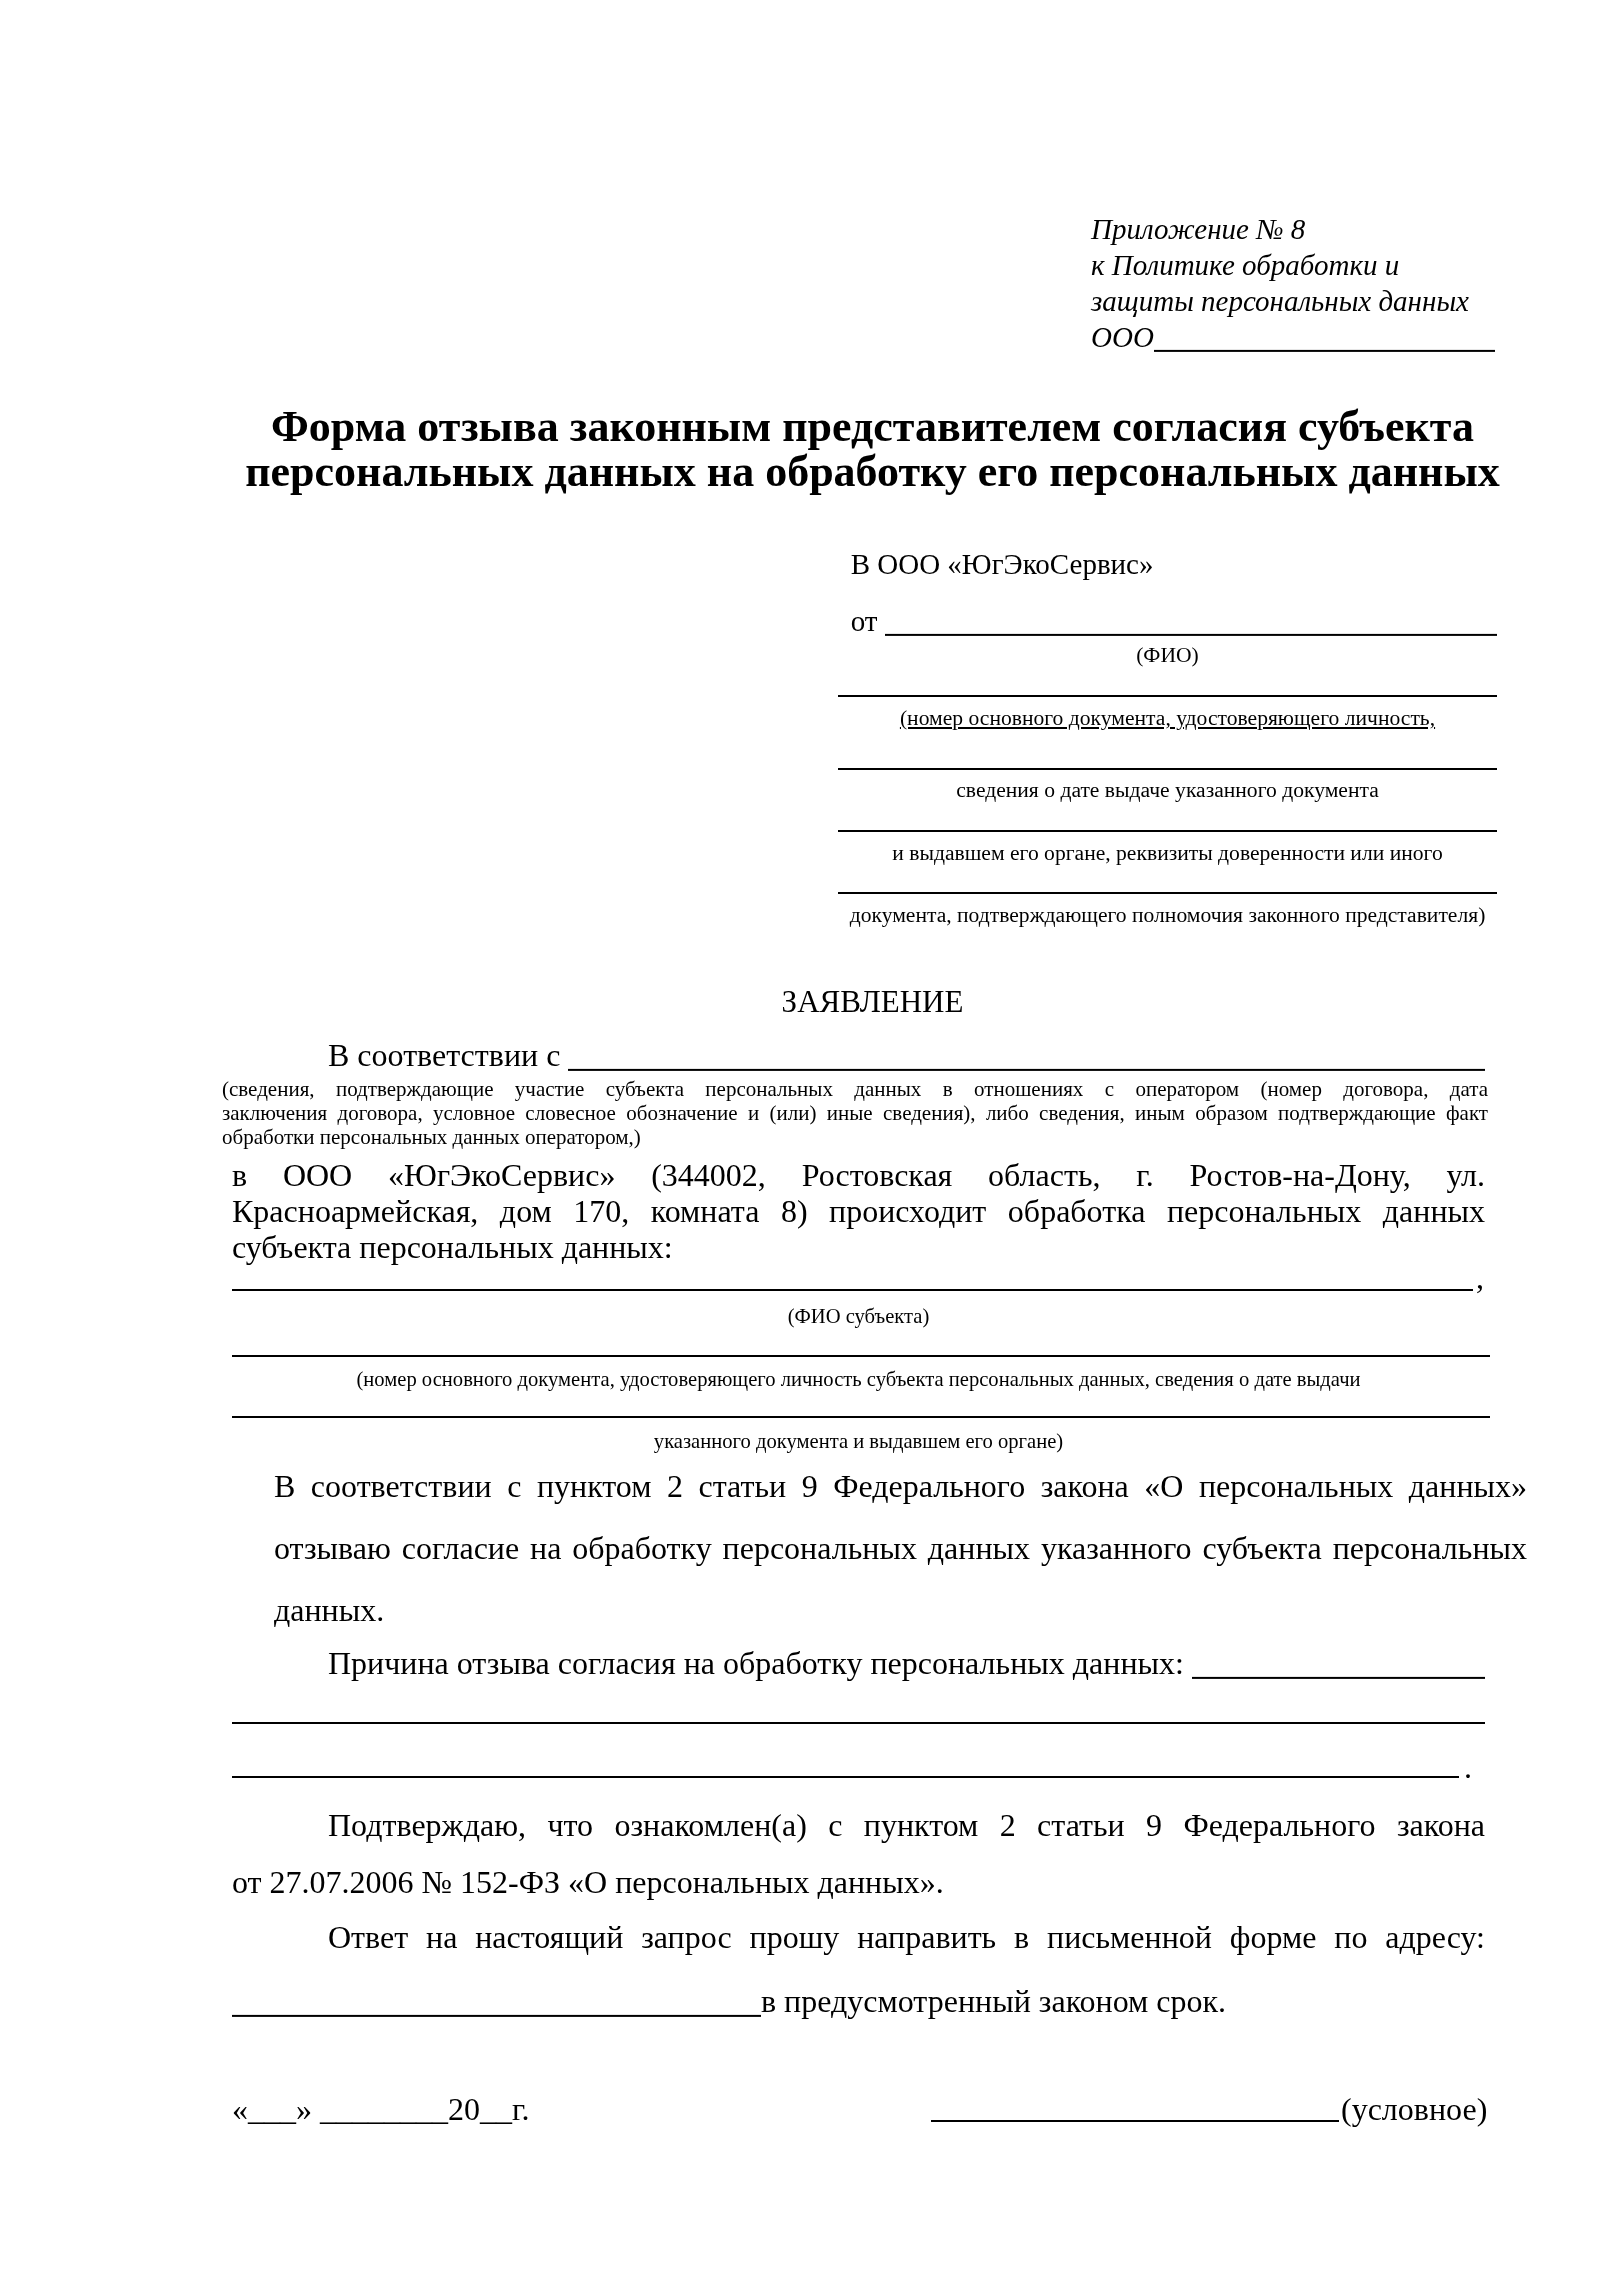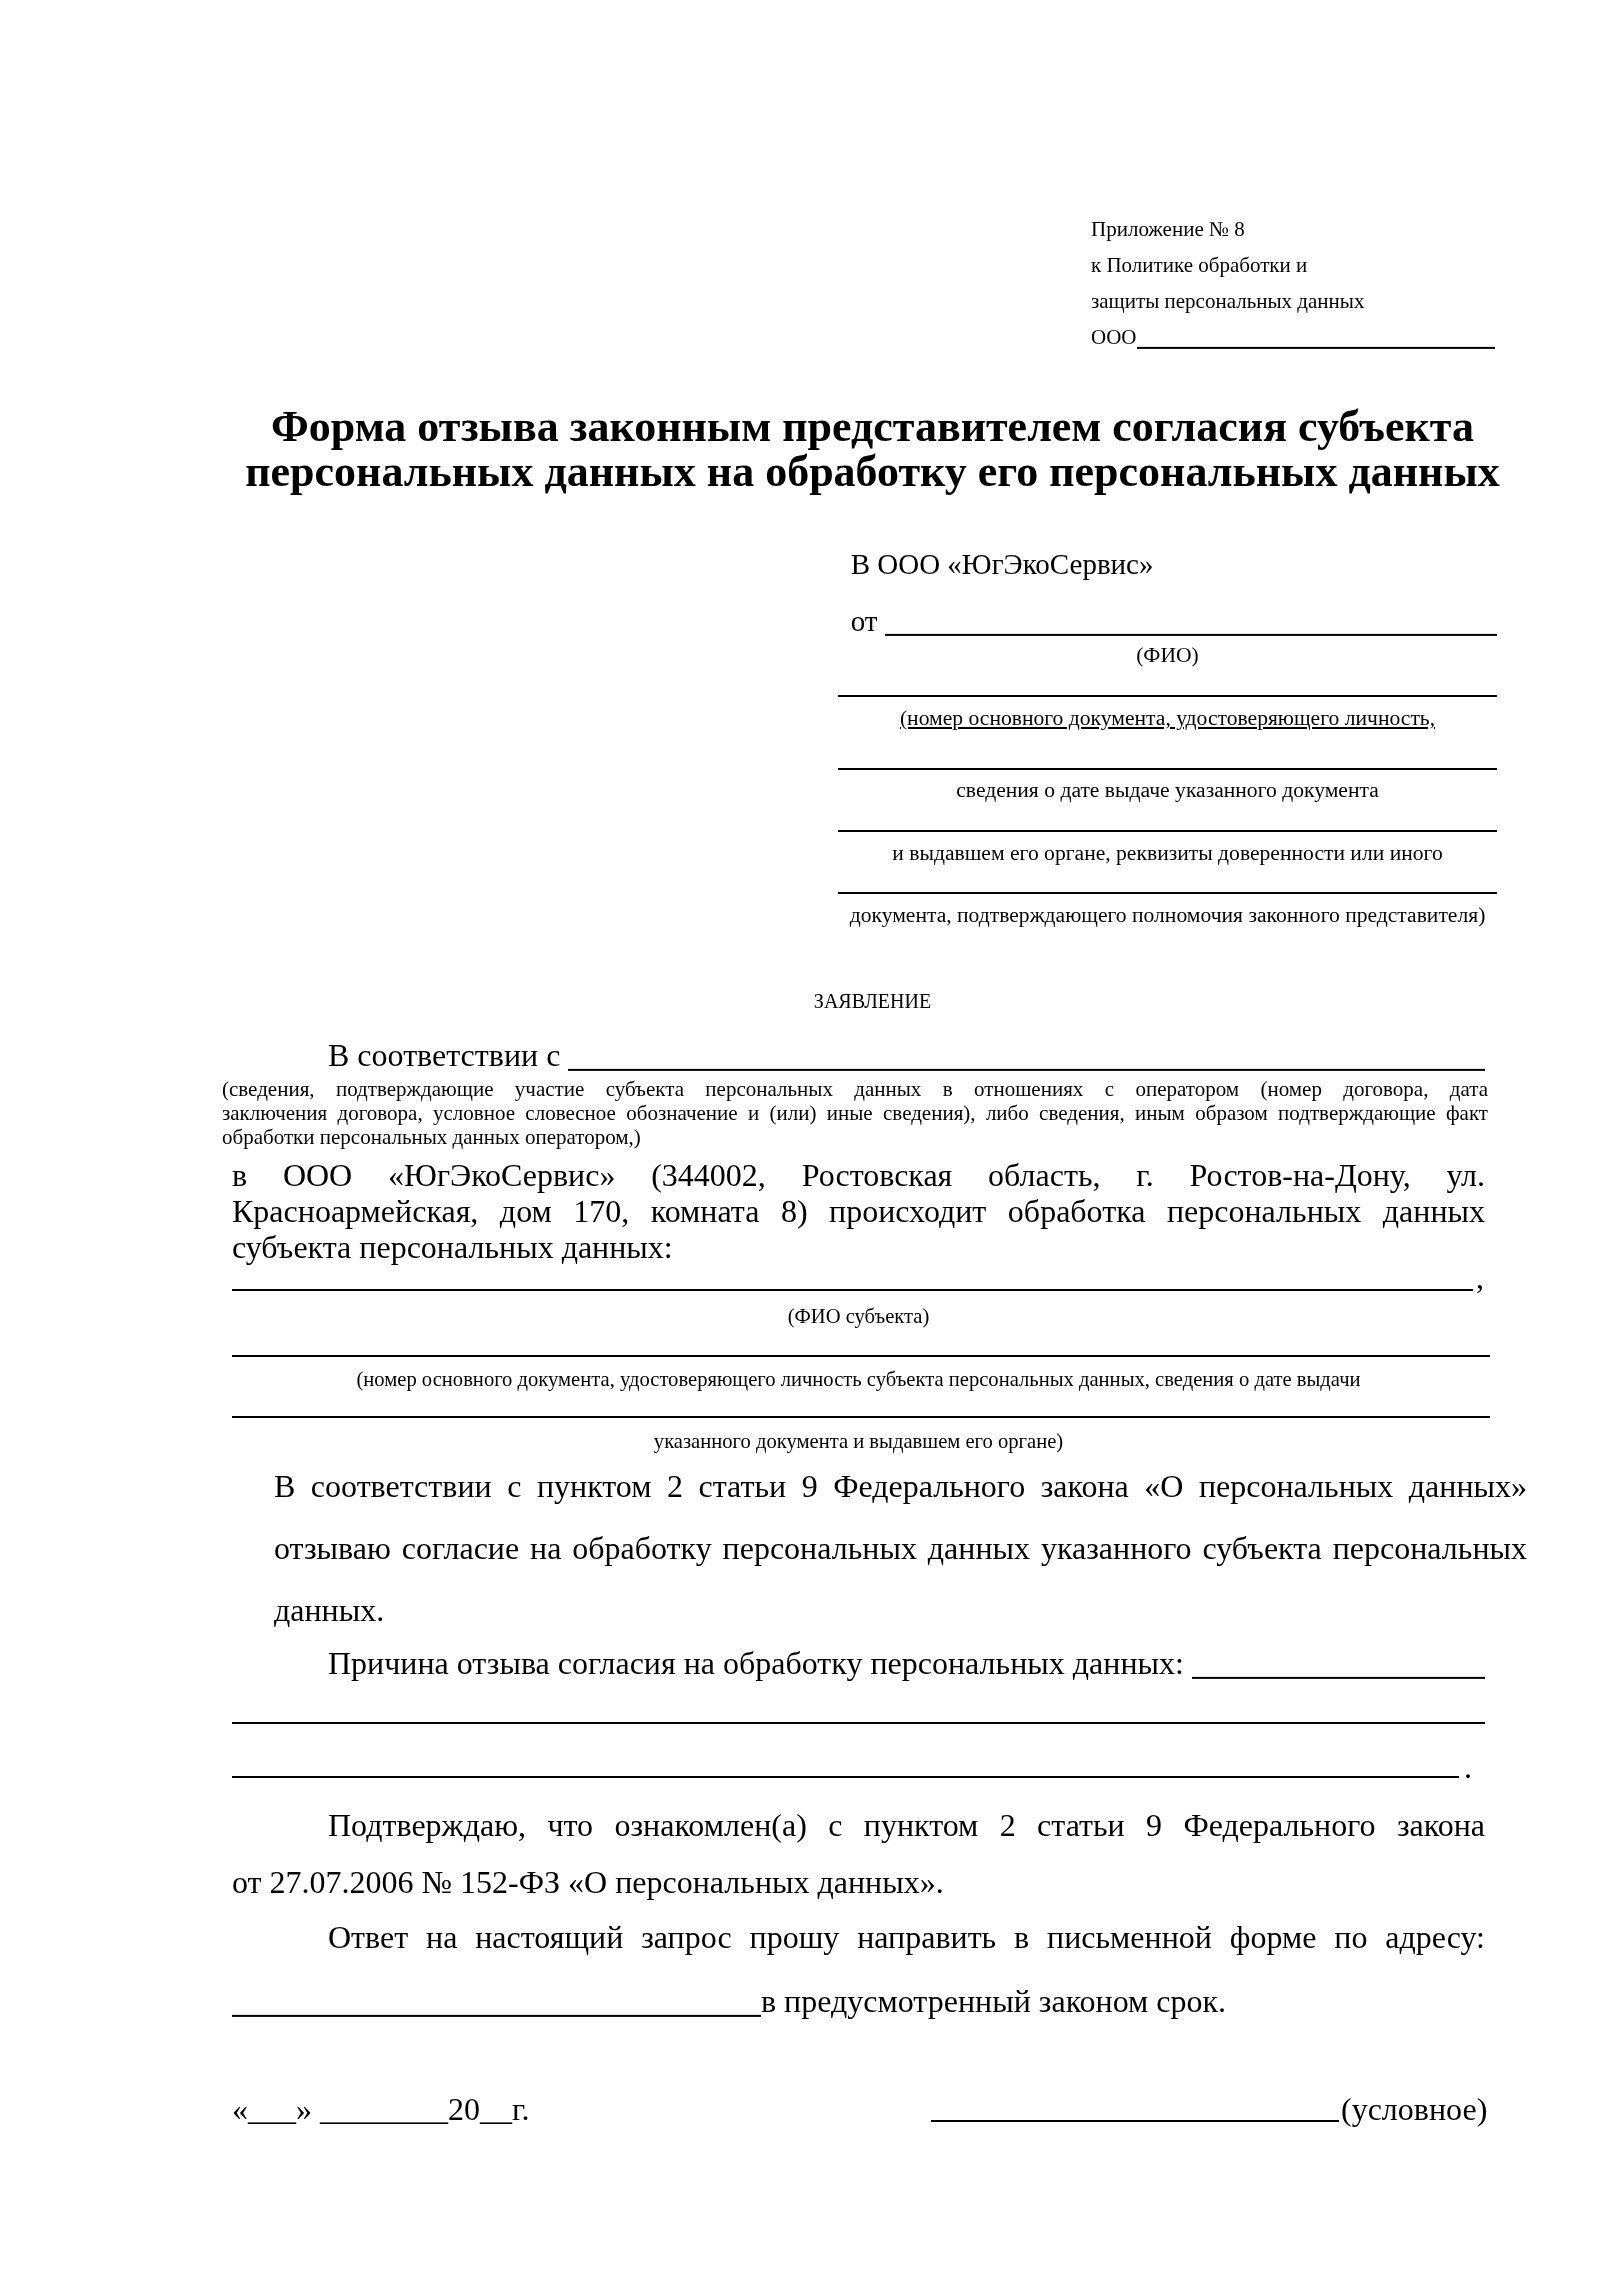--- a/index.html
+++ b/index.html
@@ -17,24 +17,24 @@
   .hr { position:absolute; height:0; border-bottom:2.9px solid #000; }
   .hr.thin { border-bottom-width:2px; }
   .row { display:flex; align-items:baseline; }
   .blank { flex:1 1 auto; height:0; border-bottom:2.9px solid #000; transform:translateY(4.9px); }
   .blank.fixed { flex:0 0 auto; }
   .jl { text-align:justify; text-align-last:justify; }
   .center { text-align:center; }
   .nowrap { white-space:nowrap; }
   .cap { font-size:20.6px; line-height:25.5px; }
   .cap22 { font-size:21.6px; line-height:26.5px; }
-  .appendix { font-size:21px; line-height:36px; }
+  .appendix { font-size:29px; line-height:36px;font-style:italic; }
   .addr { font-size:29px; line-height:36px; }
   .title { font-weight:bold; font-size:44px; line-height:45px; text-align:center; }
-  .heading { font-size:20px; line-height:37px; text-align:center; }
+  .heading { font-size:31px; line-height:37px; text-align:center; }
   .smallcap { font-size:21px; line-height:24px; text-align:justify; }
   .body37 { line-height:36px; }
   .body63 { line-height:62px;margin-left:42px; }
   .body58 { line-height:57px; }
   .ind { margin-left:96px; }
   .gap { margin-left:7.8px; }
 </style>
 </head>
 <body>
 

